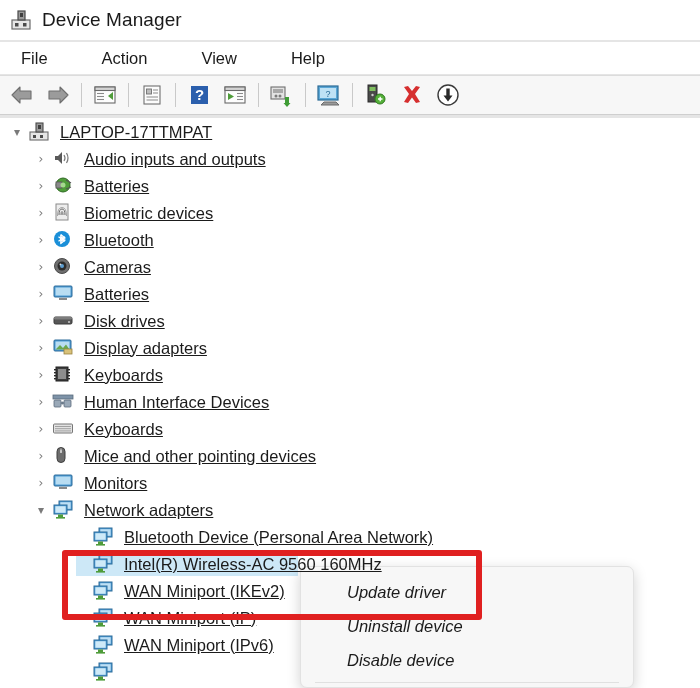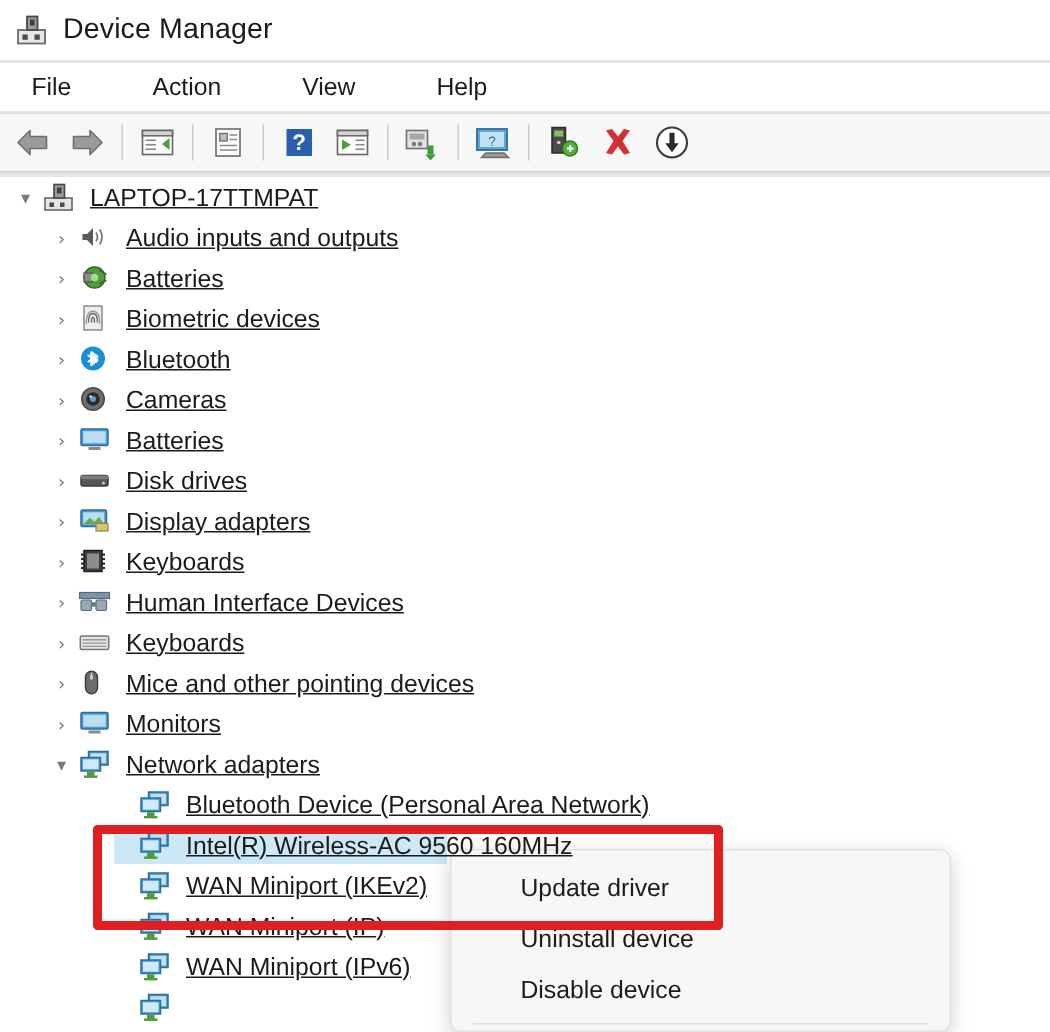--- a/index.html
+++ b/index.html
@@ -50,21 +50,21 @@
     position:absolute; left:76px; top:1px; height:25px; width:222px;
     background:#cde8f7; z-index:0;
   }
   .row.selected .ico, .row.selected .lbl { position:relative; z-index:1; }
 
   
   .ctxmenu {
     position:absolute; left:300px; top:566px; width:334px; height:122px;
     background:#f7f7f7; border:1px solid #e2e2e2; border-radius:7px;
     box-shadow:0 4px 14px rgba(0,0,0,0.18);
-    padding-top:8px; overflow:hidden;
+    padding-top:8px; overflow:hidden;font-style:italic;
   }
   .ctx-item { height:34px; display:flex; align-items:center; padding-left:46px;
               font-size:16.5px; color:#1b1b1b; }
   .ctx-sep { height:1px; background:#e0e0e0; margin:5px 14px 0 14px; }
 
   
   .redbox {
     position:absolute; left:62px; top:550px; width:420px; height:70px;
     border:6px solid #e02020; border-radius:3px; z-index:50; pointer-events:none;
   }

